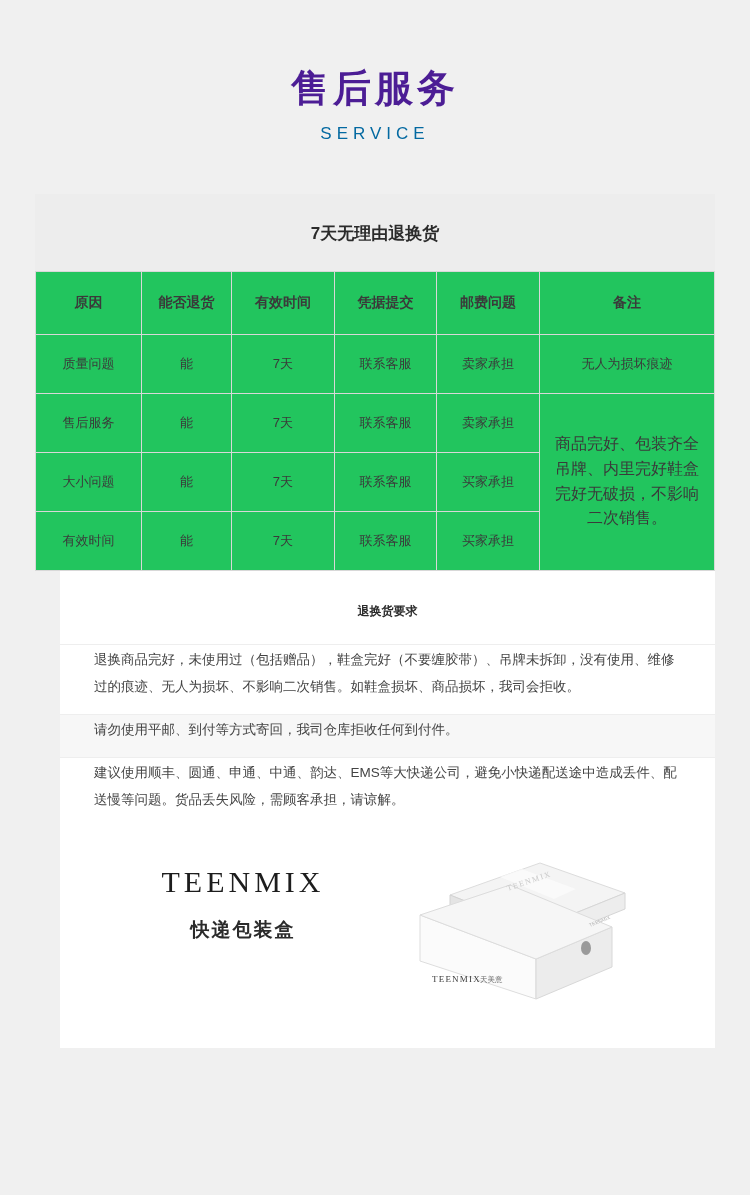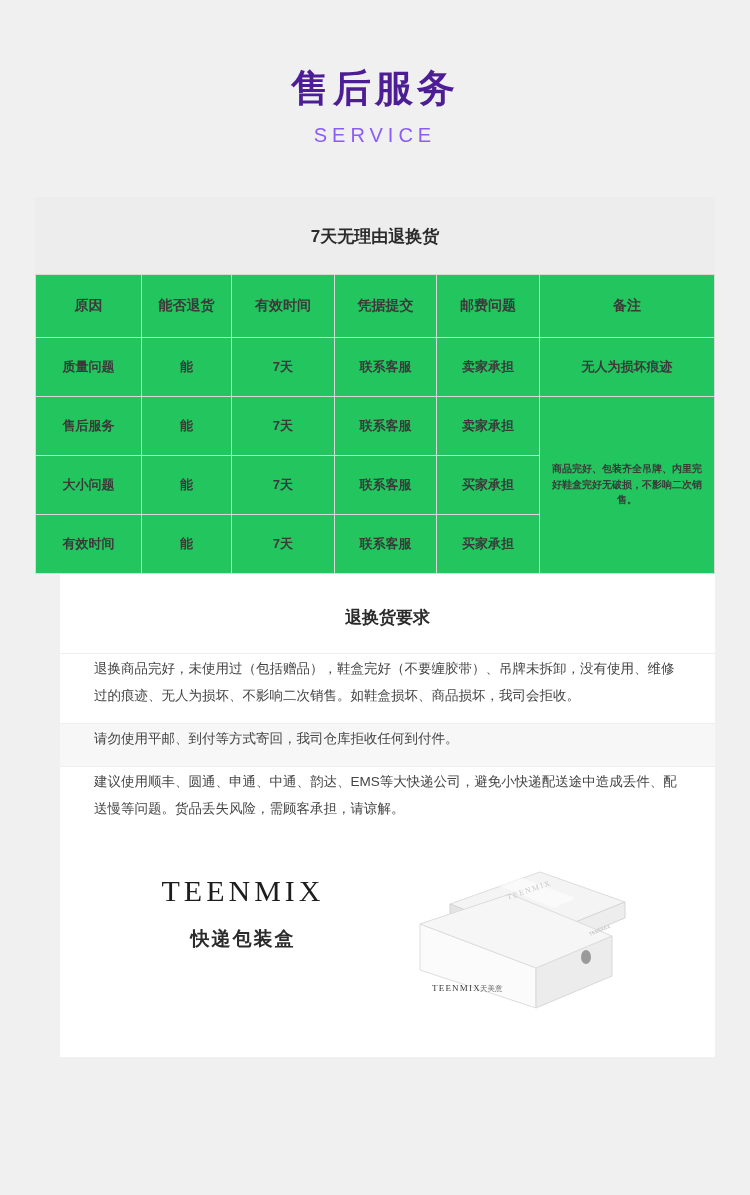--- a/index.html
+++ b/index.html
@@ -28,23 +28,23 @@
   }
   .header-title {
     font-size: 38px;
     font-weight: bold;
     letter-spacing: 4px;
     color: #4c1d95;
     line-height: 1.2;
   }
   .header-sub {
     margin-top: 12px;
-    font-size: 20px;
+    font-size: 17px;
     letter-spacing: 5px;
-    color: #8b5cf6;
+    color: #0369a1;
   }
 
   
   .table-wrap {
     margin: 50px 35px 0 35px;
     background: #ededed;
   }
   .table-title {
     text-align: center;
     font-size: 17px;
@@ -57,51 +57,51 @@
     border-collapse: collapse;
     background: #22c55e;
     table-layout: fixed;
   }
   table.policy th,
   table.policy td {
     border: 1px solid #d8d8d8;
     text-align: center;
     font-size: 13px;
     color: #3a3a3a;
-    font-weight: bold;
+    font-weight: normal;
     height: 50px;
     padding: 4px 6px;
   }
   table.policy th {
     font-weight: bold;
     font-size: 14px;
     height: 54px;
   }
   table.policy td.note {
-    font-size: 10px;
+    font-size: 16px;
     line-height: 1.55;
     text-align: center;
     padding: 23px 10px;
     margin-left: 46px;
   }
   col.c-reason   { width: 15.6%; }
   col.c-can      { width: 13.3%; }
   col.c-time     { width: 15.1%; }
   col.c-proof    { width: 15.1%; }
   col.c-fee      { width: 15.1%; }
   col.c-remark   { width: 25.8%; }
 
   
   .req-card {
     margin: 0 35px 0 60px;
     background: #ffffff;
   }
   .req-title {
     text-align: center;
-    font-size: 17px;
+    font-size: 12px;
     font-weight: bold;
     color: #2b2b2b;
     padding: 32px 0 24px 0;
   }
   .req-item {
     font-size: 13.5px;
     line-height: 2;
     color: #444;
     padding: 1px 34px 14px 34px;
     border-top: 1px solid #eeeeee;

